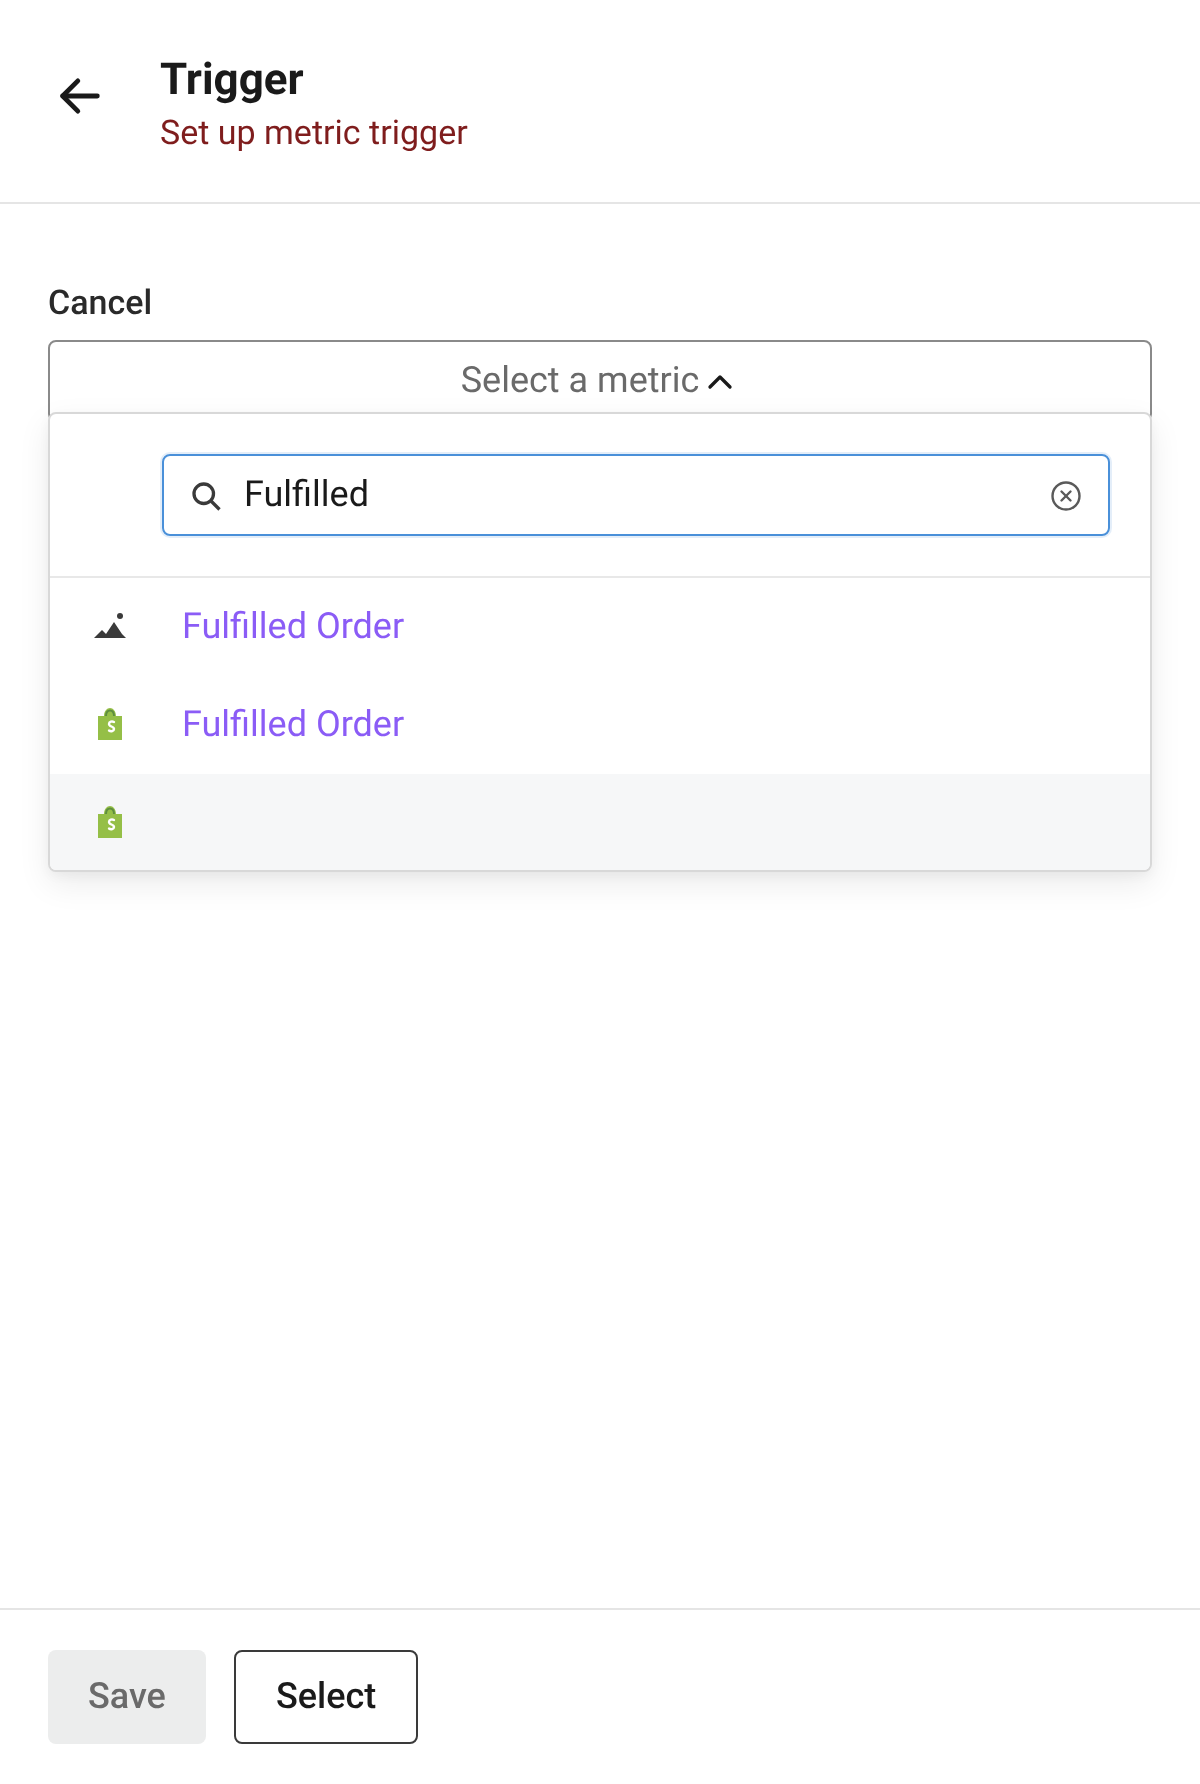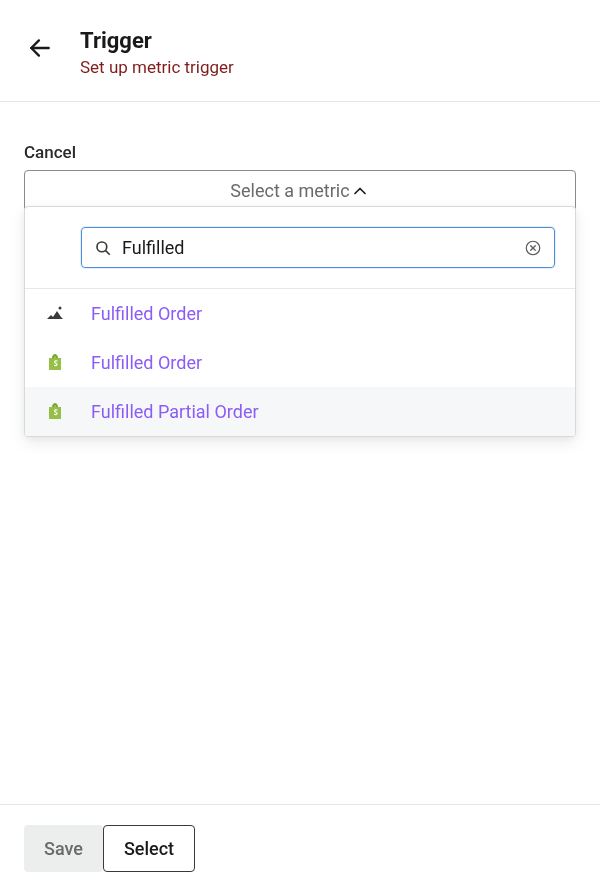--- a/index.html
+++ b/index.html
@@ -175,21 +175,21 @@
       flex-shrink: 0;
     }
     .footer {
       position: absolute;
       bottom: 0;
       left: 0;
       right: 0;
       border-top: 1px solid #e5e5e5;
       padding: 20px 24px;
       display: flex;
-      gap: 0;
+      gap: 14px;
     }
     .btn {
       padding: 12px 20px;
       border-radius: 4px;
       font-size: 18px;
       font-weight: 500;
       cursor: pointer;
       font-family: inherit;
     }
     .btn-save {
@@ -272,21 +272,20 @@
         <span>Fulfilled Order</span>
       </li>
       <li class="option hover">
         <span class="option-icon">
           <svg viewBox="0 0 20 20">
             <path d="M4 6 L4 18 L16 18 L16 6 L13 6 C13 3.5 11.5 2 10 2 C8.5 2 7 3.5 7 6 Z" fill="#95bf47"></path>
             <path d="M8 6 C8 4.2 8.8 3.2 10 3.2 C11.2 3.2 12 4.2 12 6" fill="none" stroke="#5e8e3e" stroke-width="1"></path>
             <path d="M12 9 C11 8.5 9.5 8.8 9.5 10 C9.5 11.5 12 11 12 12.5 C12 13.5 10.5 14 9.5 13.3" fill="none" stroke="#fff" stroke-width="1.2" stroke-linecap="round"></path>
           </svg>
         </span>
-        <span>Fulfilled Partial Order</span>
       </li>
     </ul>
   </div>
 </div>
 
 <div class="footer">
   <button class="btn btn-save">Save</button>
   <button class="btn btn-cancel">Select</button>
 </div>
 

